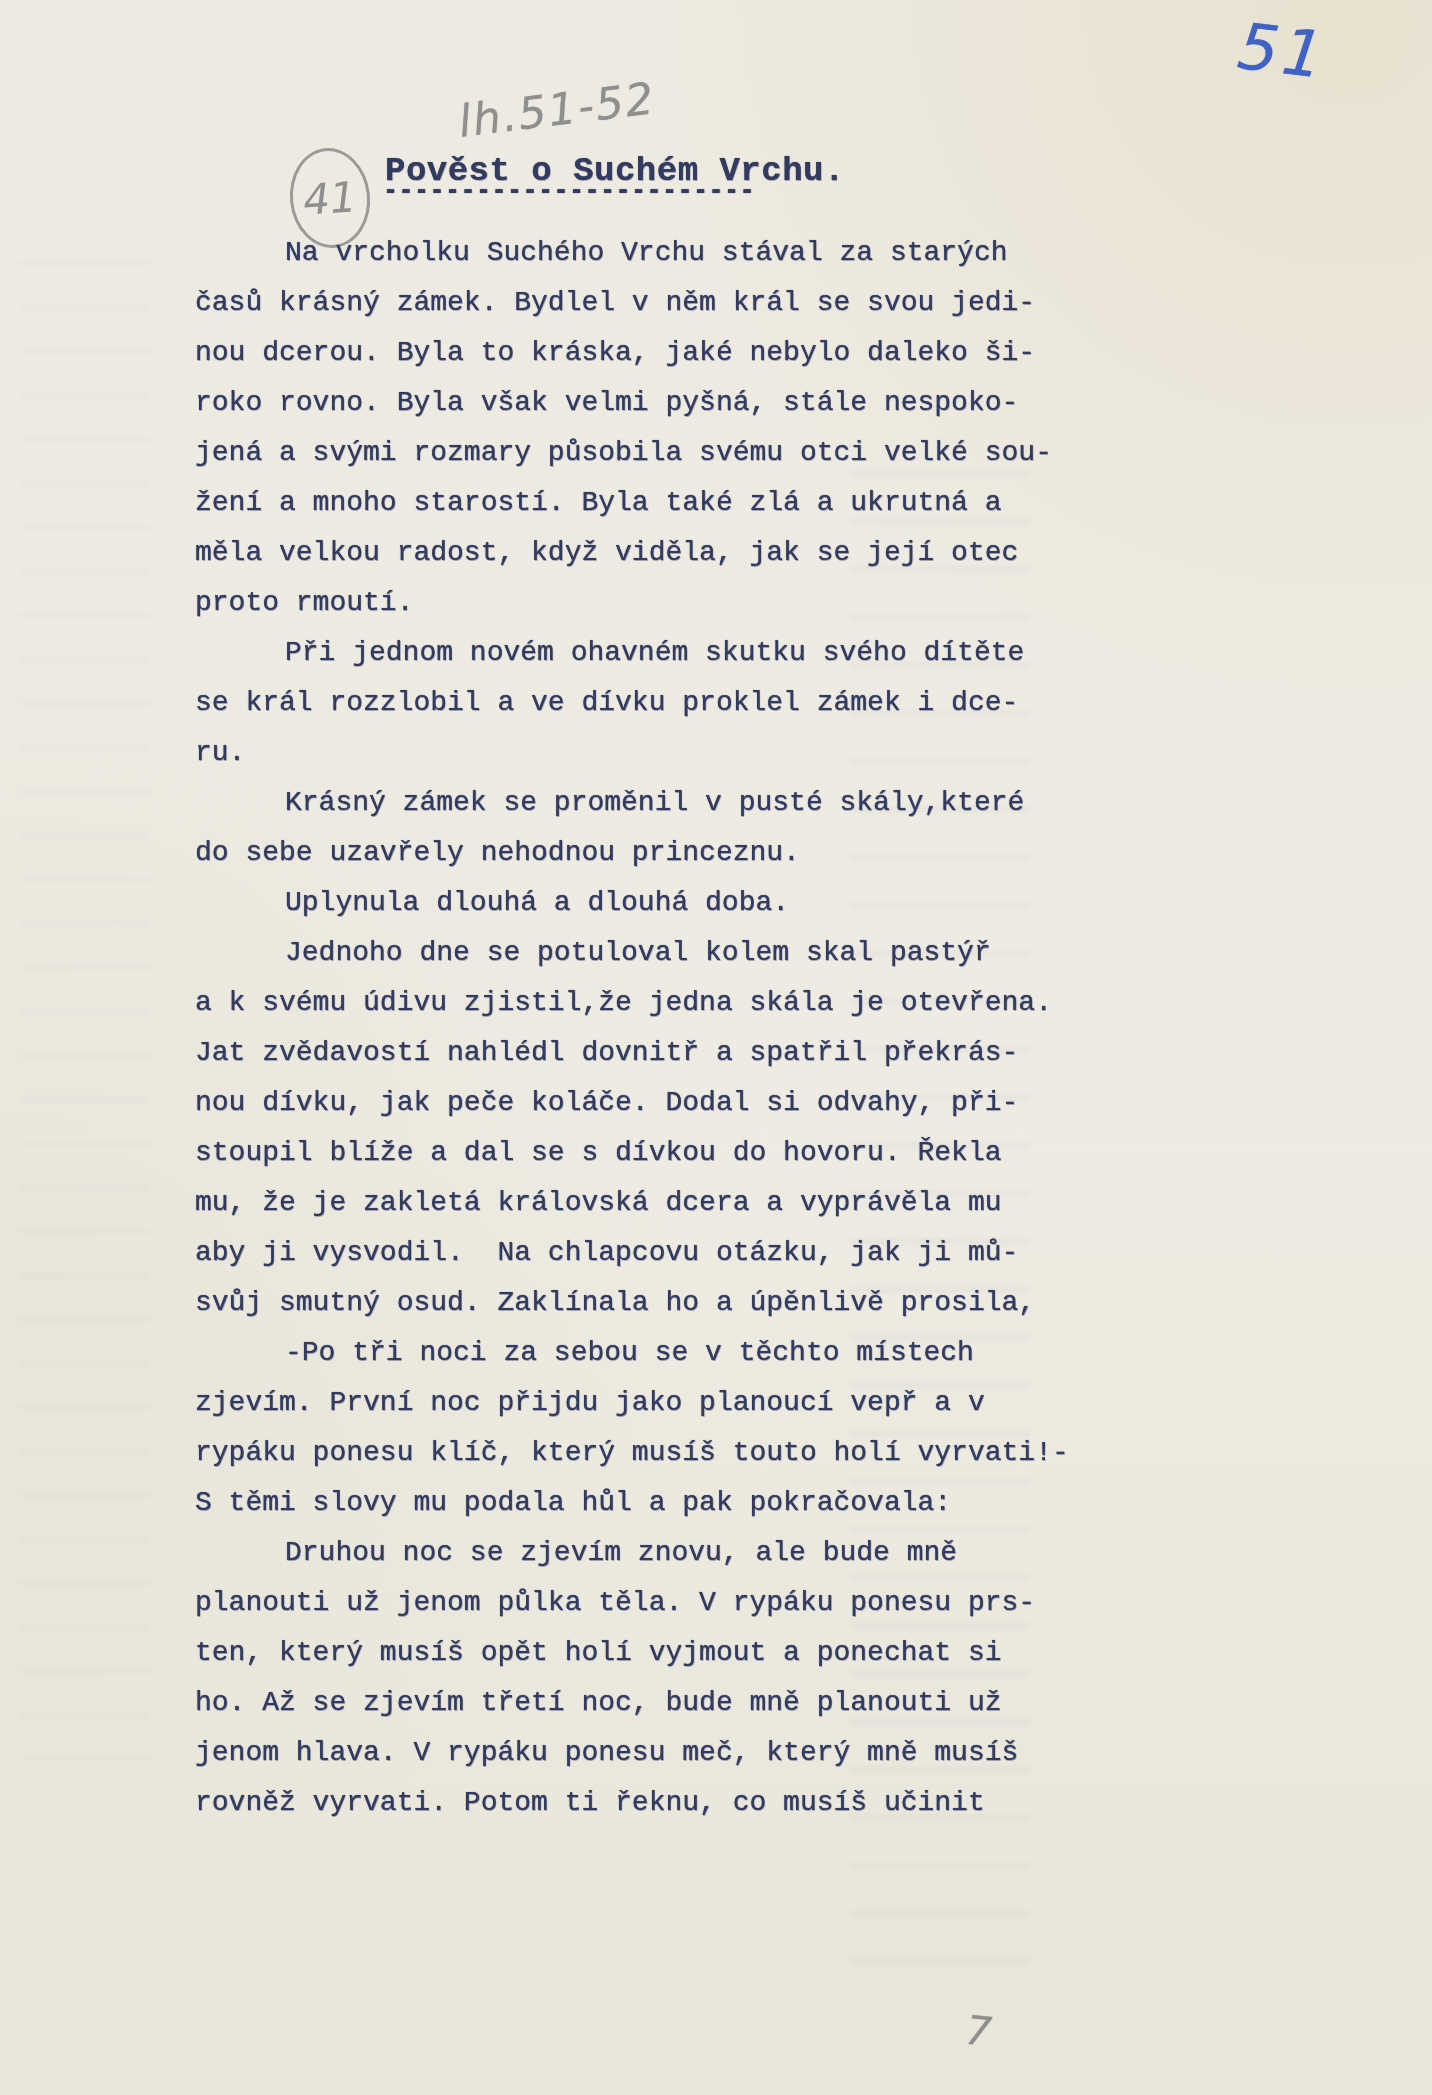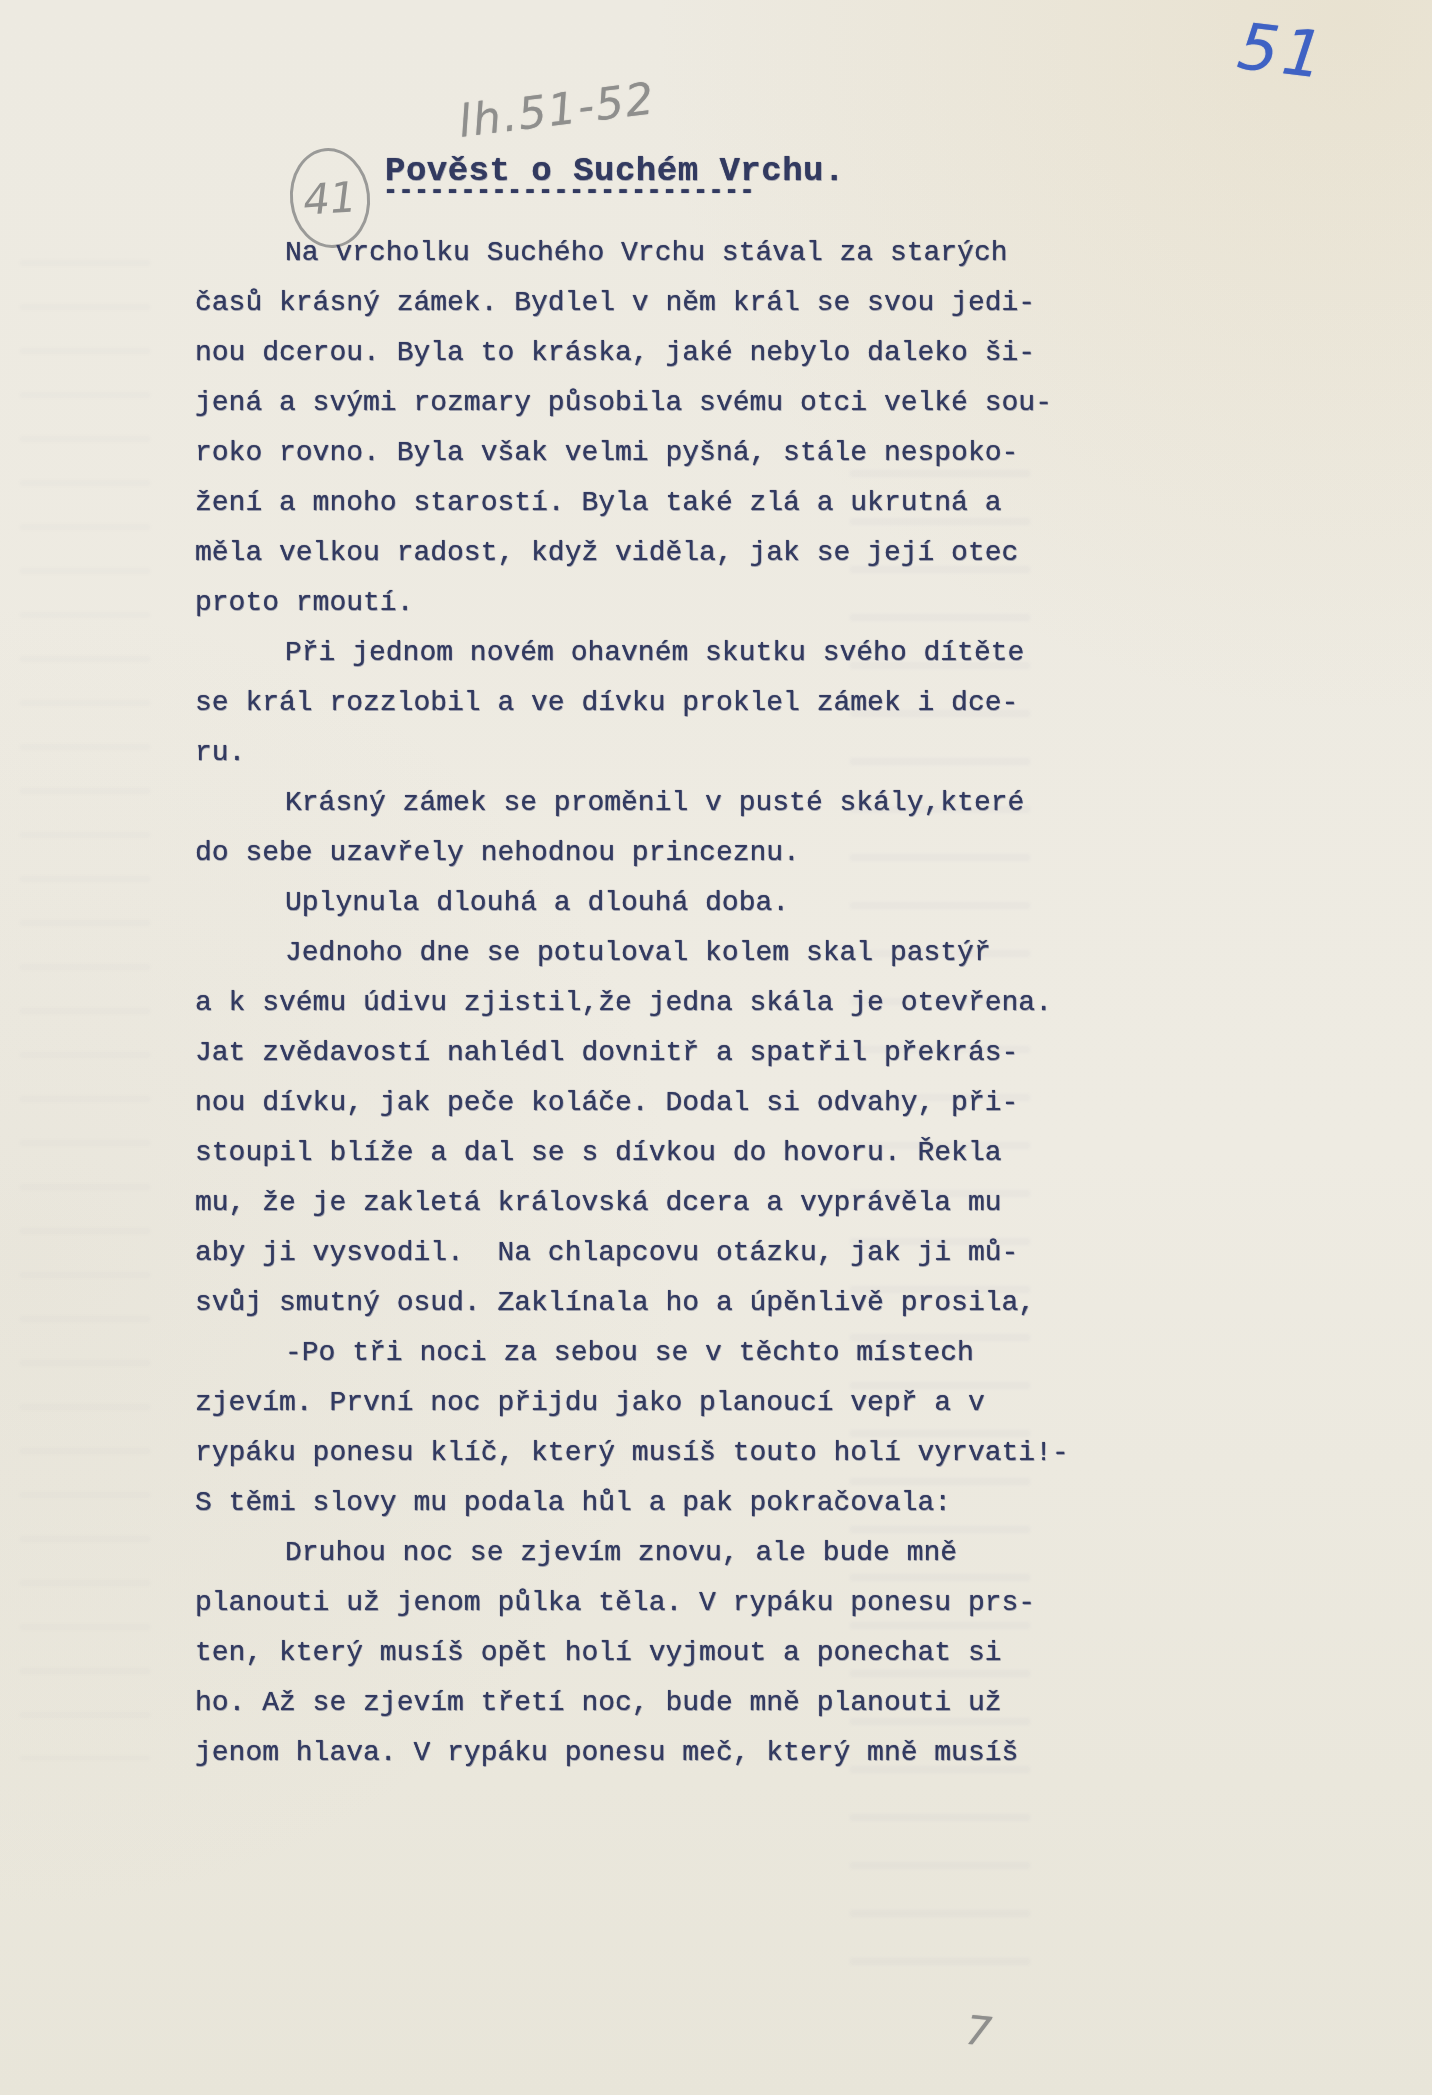--- a/index.html
+++ b/index.html
@@ -72,22 +72,22 @@
     <span>41</span>
   </div>
 
   <div class="title ink">Pověst o Suchém Vrchu.</div>
   <div class="title-underline ink">------------------------</div>
 
   <div class="body-text ink">
       <div class="line indent">Na vrcholku Suchého Vrchu stával za starých</div>
       <div class="line">časů krásný zámek. Bydlel v něm král se svou jedi-</div>
       <div class="line">nou dcerou. Byla to kráska, jaké nebylo daleko ši-</div>
+      <div class="line">roko rovno. Byla však velmi pyšná, stále nespoko-</div>
       <div class="line">jená a svými rozmary působila svému otci velké sou-</div>
-      <div class="line">roko rovno. Byla však velmi pyšná, stále nespoko-</div>
       <div class="line">žení a mnoho starostí. Byla také zlá a ukrutná a</div>
       <div class="line">měla velkou radost, když viděla, jak se její otec</div>
       <div class="line">proto rmoutí.</div>
       <div class="line indent">Při jednom novém ohavném skutku svého dítěte</div>
       <div class="line">se král rozzlobil a ve dívku proklel zámek i dce-</div>
       <div class="line">ru.</div>
       <div class="line indent">Krásný zámek se proměnil v pusté skály,které</div>
       <div class="line">do sebe uzavřely nehodnou princeznu.</div>
       <div class="line indent">Uplynula dlouhá a dlouhá doba.</div>
       <div class="line indent">Jednoho dne se potuloval kolem skal pastýř</div>
@@ -100,17 +100,18 @@
       <div class="line">svůj smutný osud. Zaklínala ho a úpěnlivě prosila,</div>
       <div class="line indent">-Po tři noci za sebou se v těchto místech</div>
       <div class="line">zjevím. První noc přijdu jako planoucí vepř a v</div>
       <div class="line">rypáku ponesu klíč, který musíš touto holí vyrvati!-</div>
       <div class="line">S těmi slovy mu podala hůl a pak pokračovala:</div>
       <div class="line indent">Druhou noc se zjevím znovu, ale bude mně</div>
       <div class="line">planouti už jenom půlka těla. V rypáku ponesu prs-</div>
       <div class="line">ten, který musíš opět holí vyjmout a ponechat si</div>
       <div class="line">ho. Až se zjevím třetí noc, bude mně planouti už</div>
       <div class="line">jenom hlava. V rypáku ponesu meč, který mně musíš</div>
+      <div class="line">rovněž vyrvati. Potom ti řeknu, co musíš učinit</div>
     </div>
 
   <div class="bottom-number hand">7</div>
 
 </div>
 
 </body></html>

